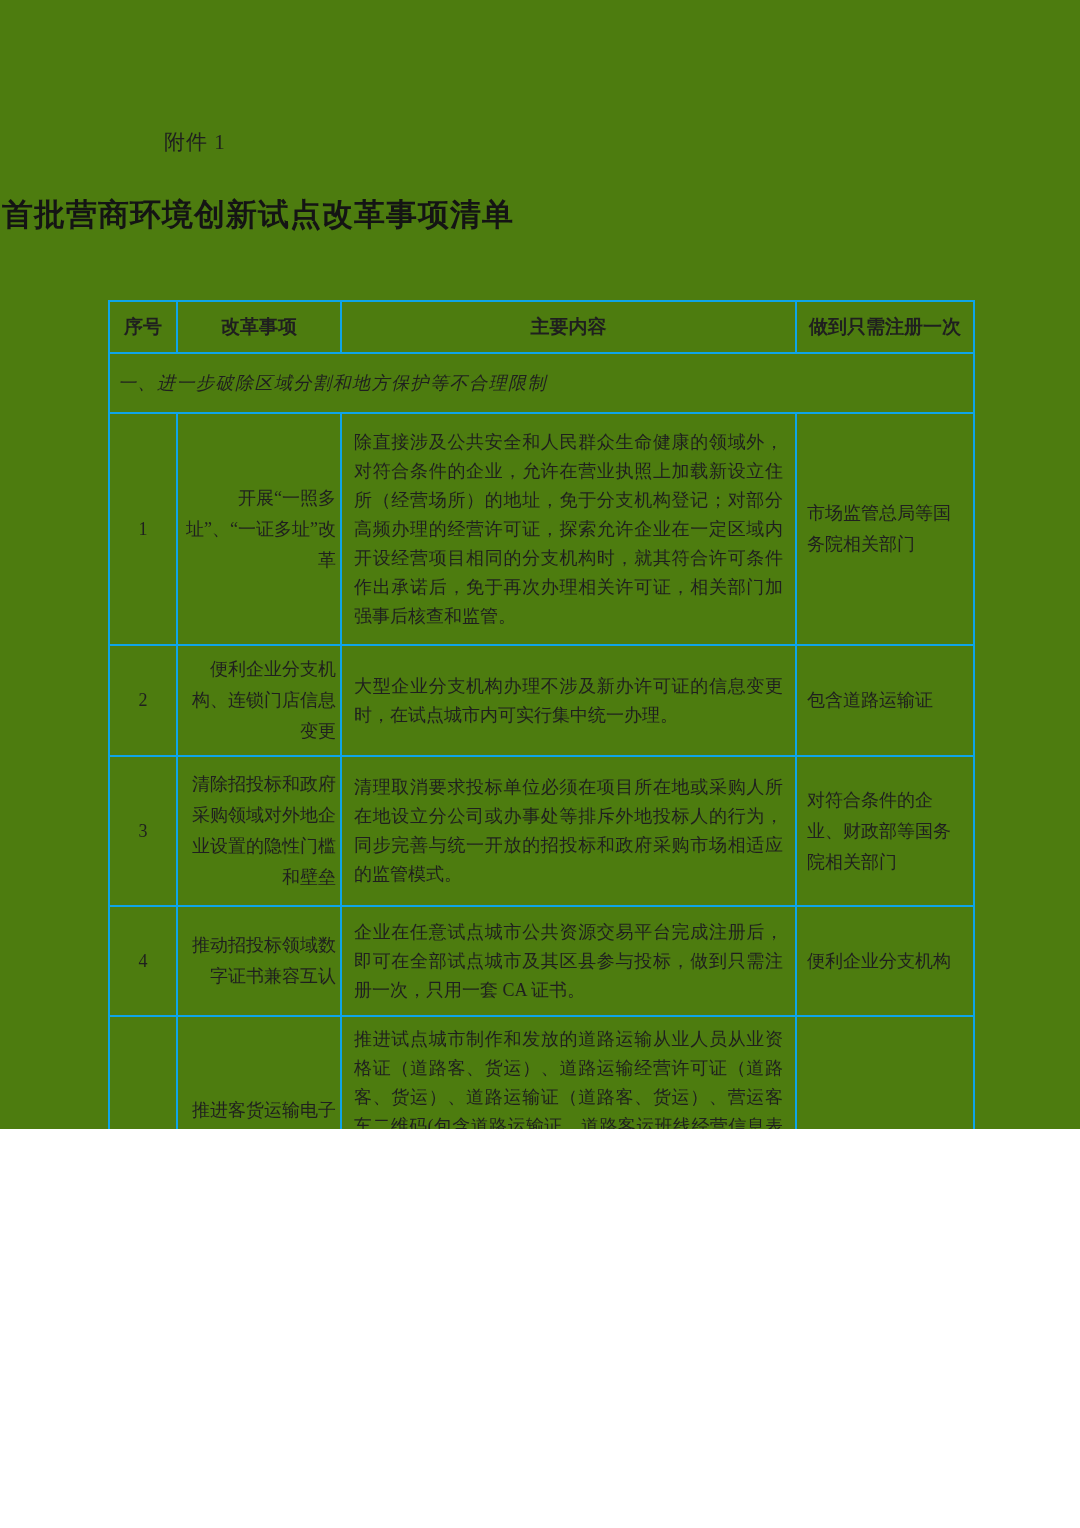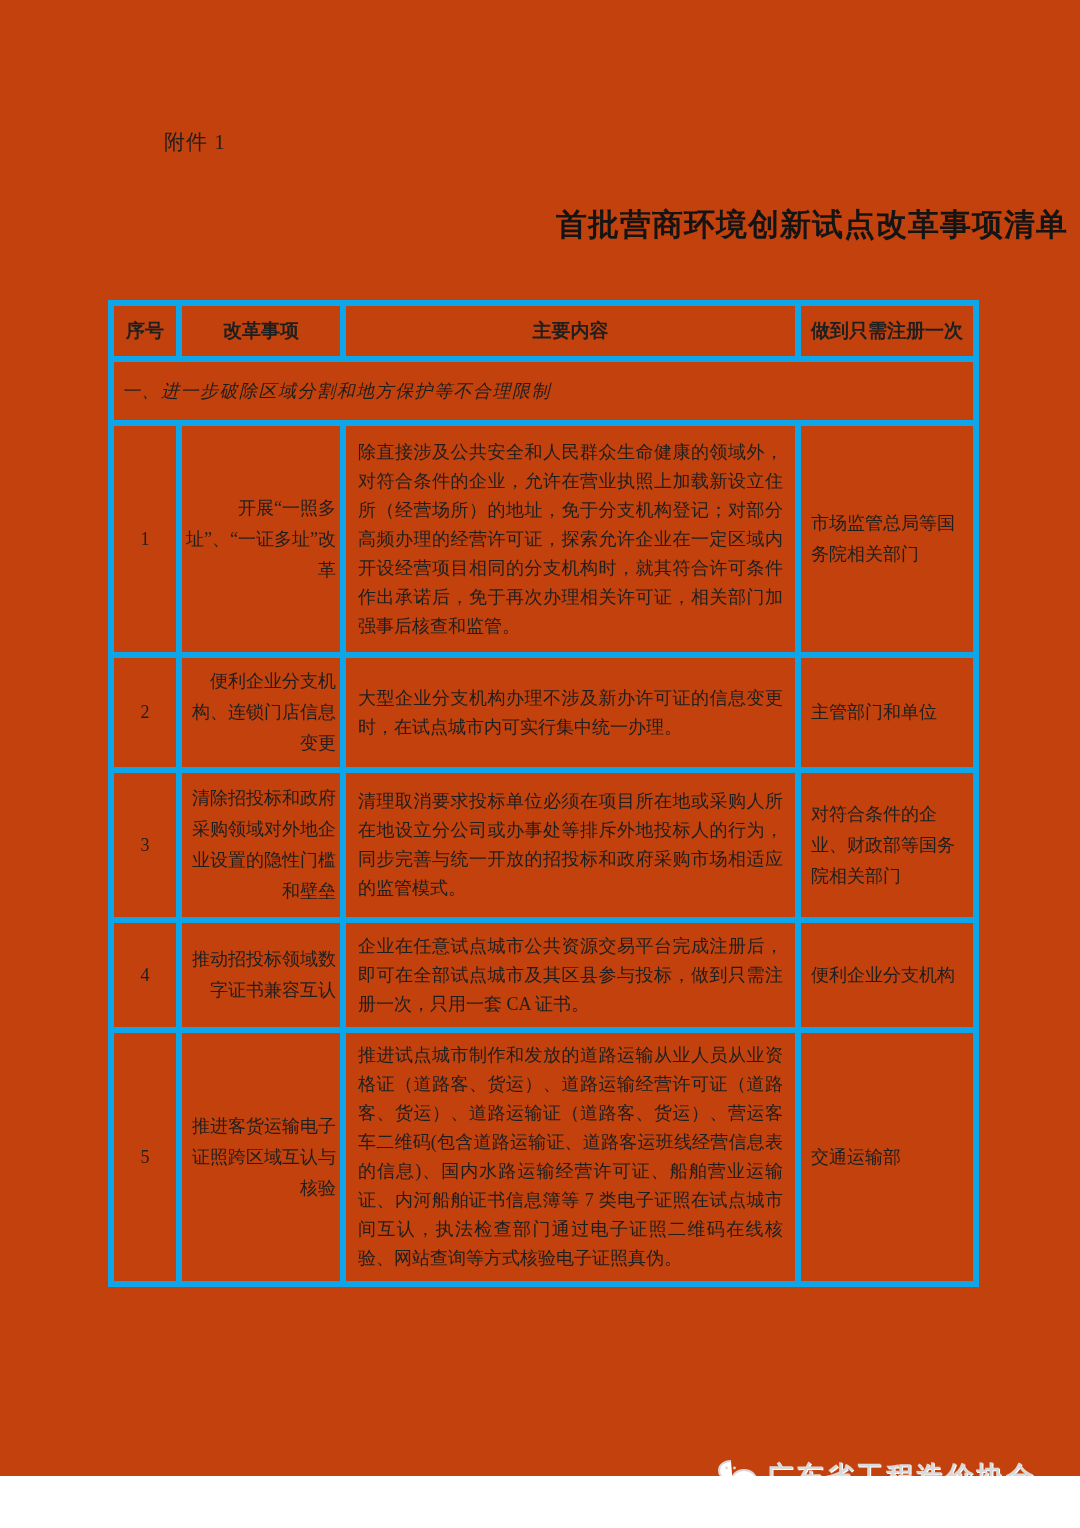--- a/index.html
+++ b/index.html
@@ -3,40 +3,40 @@
 <meta charset="utf-8">
 <style>
   html, body {
     margin: 0;
     padding: 0;
     background: #ffffff;
   }
   .page {
     position: relative;
     width: 1080px;
-    height: 1476px;
-    background: #c2410c;
+    height: 1129px;
+    background: #4d7c0f;
     overflow: hidden;
     font-family: "Liberation Serif", "DejaVu Serif", serif;
     color: #1f1f1f;
   }
   .attachment {
     position: absolute;
     left: 164px;
     top: 128px;
     font-size: 21px;
     letter-spacing: 1px;
   }
   .doc-title {
     position: absolute;
     left: 0;
     right: 0;
     top: 192px;
-    margin: 12px;
-    text-align: right;
+    margin: 2px;
+    text-align: left;
     font-size: 31px;
     font-weight: bold;
     letter-spacing: 1px;
     color: #141414;
   }
   .doc-subtitle {
     position: absolute;
     left: 0;
     right: 0;
     top: 247px;
@@ -48,21 +48,21 @@
   }
   table.doc-table {
     position: absolute;
     left: 108px;
     top: 300px;
     width: 865px;
     border-collapse: collapse;
     table-layout: fixed;
   }
   .doc-table th, .doc-table td {
-    border: 6px solid #0ea5e9;
+    border: 2px solid #0ea5e9;
     vertical-align: middle;
     font-size: 18px;
     color: #1f1f1f;
     word-break: break-all;
     margin-left: 44px;
   }
   .doc-table th {
     height: 48px;
     text-align: center;
     font-weight: bold;
@@ -156,21 +156,21 @@
       <tr class="r1">
         <td class="c-no">1</td>
         <td class="c-item">开展“一照多址”、“一证多址”改革</td>
         <td class="c-content">除直接涉及公共安全和人民群众生命健康的领域外，对符合条件的企业，允许在营业执照上加载新设立住所（经营场所）的地址，免于分支机构登记；对部分高频办理的经营许可证，探索允许企业在一定区域内开设经营项目相同的分支机构时，就其符合许可条件作出承诺后，免于再次办理相关许可证，相关部门加强事后核查和监管。</td>
         <td class="c-dept">市场监管总局等国务院相关部门</td>
       </tr>
       <tr class="r2">
         <td class="c-no">2</td>
         <td class="c-item">便利企业分支机构、连锁门店信息变更</td>
         <td class="c-content">大型企业分支机构办理不涉及新办许可证的信息变更时，在试点城市内可实行集中统一办理。</td>
-        <td class="c-dept">主管部门和单位</td>
+        <td class="c-dept">包含道路运输证</td>
       </tr>
       <tr class="r3">
         <td class="c-no">3</td>
         <td class="c-item">清除招投标和政府采购领域对外地企业设置的隐性门槛和壁垒</td>
         <td class="c-content">清理取消要求投标单位必须在项目所在地或采购人所在地设立分公司或办事处等排斥外地投标人的行为，同步完善与统一开放的招投标和政府采购市场相适应的监管模式。</td>
         <td class="c-dept">对符合条件的企业、财政部等国务院相关部门</td>
       </tr>
       <tr class="r4">
         <td class="c-no">4</td>
         <td class="c-item">推动招投标领域数字证书兼容互认</td>

